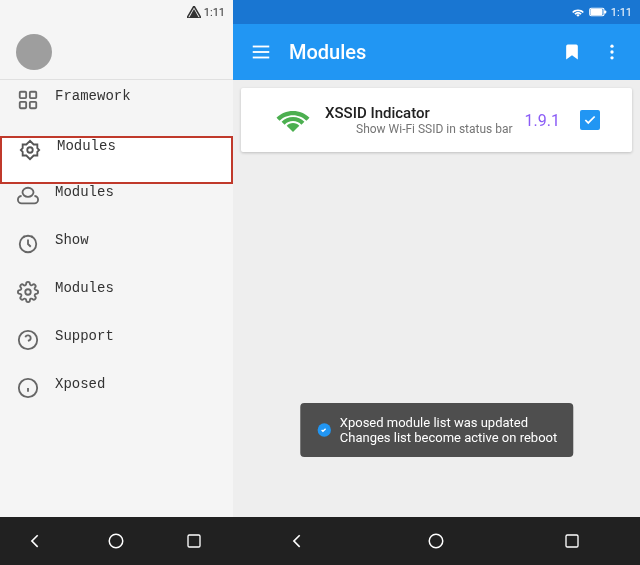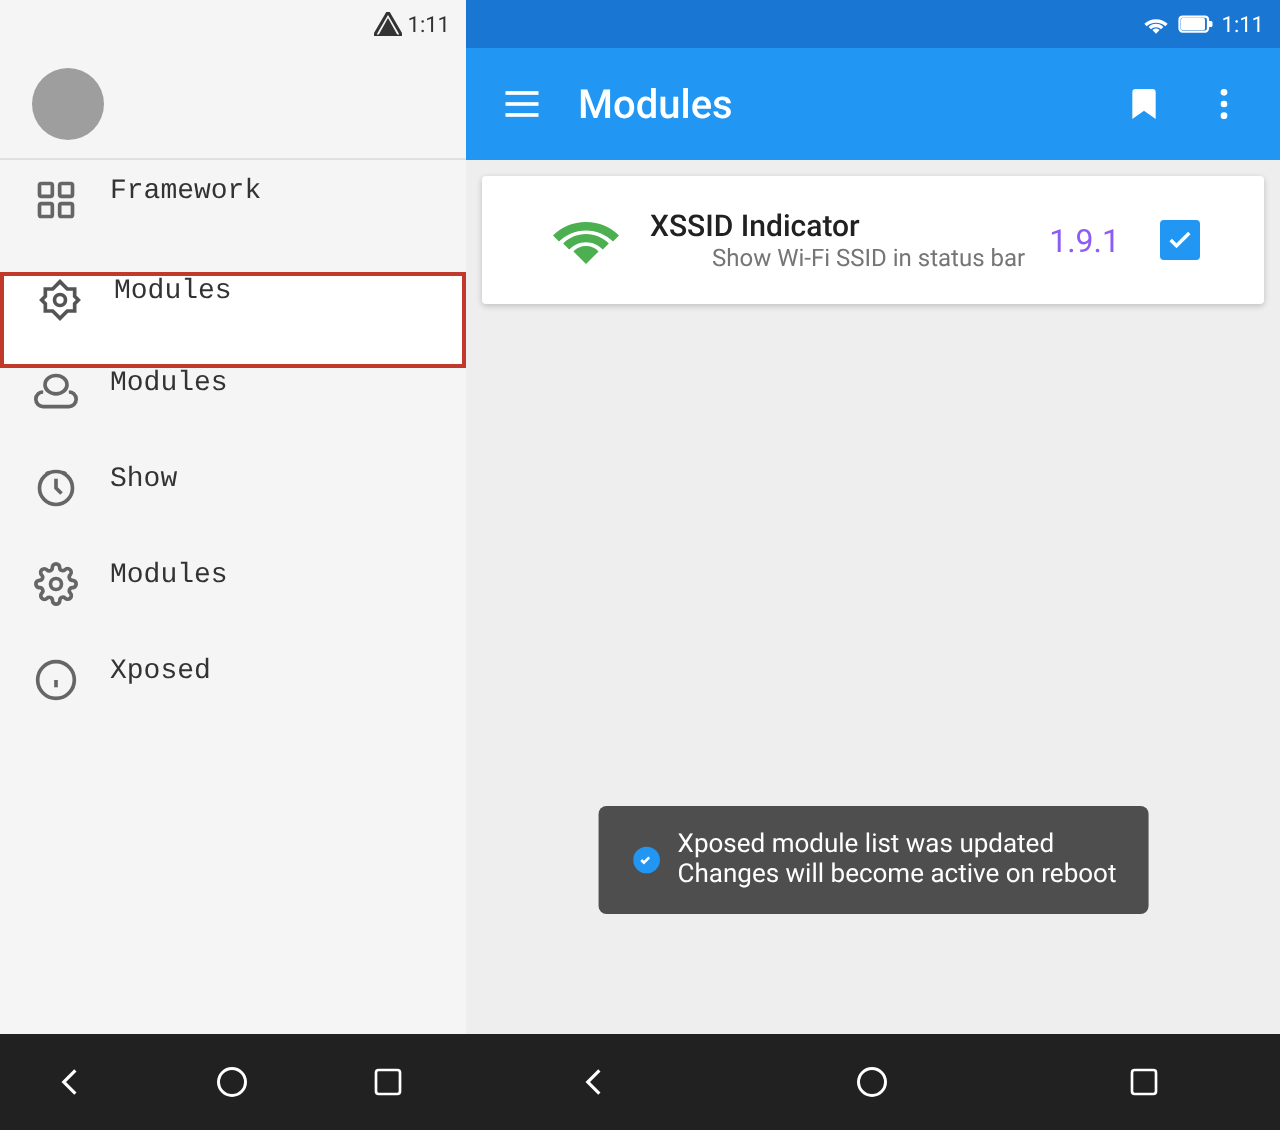--- a/index.html
+++ b/index.html
@@ -316,20 +316,30 @@
     <div class="nav-item">
       <div class="nav-item-icon">
         <svg width="22" height="22" viewBox="0 0 24 24" fill="none" stroke="#666" stroke-width="2">
           <circle cx="12" cy="12" r="3"></circle>
           <path d="M19.4 15a1.65 1.65 0 0 0 .33 1.82l.06.06a2 2 0 0 1-2.83 2.83l-.06-.06a1.65 1.65 0 0 0-1.82-.33 1.65 1.65 0 0 0-1 1.51V21a2 2 0 0 1-4 0v-.09A1.65 1.65 0 0 0 9 19.4a1.65 1.65 0 0 0-1.82.33l-.06.06a2 2 0 0 1-2.83-2.83l.06-.06A1.65 1.65 0 0 0 4.68 15a1.65 1.65 0 0 0-1.51-1H3a2 2 0 0 1 0-4h.09A1.65 1.65 0 0 0 4.6 9a1.65 1.65 0 0 0-.33-1.82l-.06-.06a2 2 0 0 1 2.83-2.83l.06.06A1.65 1.65 0 0 0 9 4.68a1.65 1.65 0 0 0 1-1.51V3a2 2 0 0 1 4 0v.09a1.65 1.65 0 0 0 1 1.51 1.65 1.65 0 0 0 1.82-.33l.06-.06a2 2 0 0 1 2.83 2.83l-.06.06A1.65 1.65 0 0 0 19.4 9a1.65 1.65 0 0 0 1.51 1H21a2 2 0 0 1 0 4h-.09a1.65 1.65 0 0 0-1.51 1z"></path>
         </svg>
       </div>
       <span class="nav-item-label">Modules</span>
     </div>
 
+    <div class="nav-item">
+      <div class="nav-item-icon">
+        <svg width="22" height="22" viewBox="0 0 24 24" fill="none" stroke="#666" stroke-width="2">
+          <circle cx="12" cy="12" r="10"></circle>
+          <path d="M9.09 9a3 3 0 0 1 5.83 1c0 2-3 3-3 3"></path>
+          <line x1="12" y1="17" x2="12.01" y2="17" stroke-width="3"></line>
+        </svg>
+      </div>
+      <span class="nav-item-label">Support</span>
+    </div>
 
     <div class="nav-item">
       <div class="nav-item-icon">
         <svg width="22" height="22" viewBox="0 0 24 24" fill="none" stroke="#666" stroke-width="2">
           <circle cx="12" cy="12" r="10"></circle>
           <line x1="12" y1="8" x2="12" y2="8" stroke-width="3"></line>
           <line x1="12" y1="12" x2="12" y2="16"></line>
         </svg>
       </div>
       <span class="nav-item-label">Xposed</span>
@@ -423,21 +433,21 @@
 
     <div class="toast-container">
       <span class="toast-icon">
         <svg width="16" height="16" viewBox="0 0 24 24" fill="#2196f3">
           <circle cx="12" cy="12" r="10"></circle>
           <path d="M8 12l2 2 4-4" stroke="#fff" stroke-width="2" fill="none"></path>
         </svg>
       </span>
       <div>
         <div>Xposed module list was updated</div>
-        <div>Changes will become active on reboot</div>
+        <div>Changes list become active on reboot</div>
       </div>
     </div>
   </div>
 
   <div class="bottom-nav-right">
     <div class="nav-btn">
       <svg width="18" height="18" viewBox="0 0 24 24" fill="#fff">
         <polygon points="20,12 4,12 11,5 9.5,3.5 1,12 9.5,20.5 11,19 4,12 20,12"></polygon>
       </svg>
     </div>

